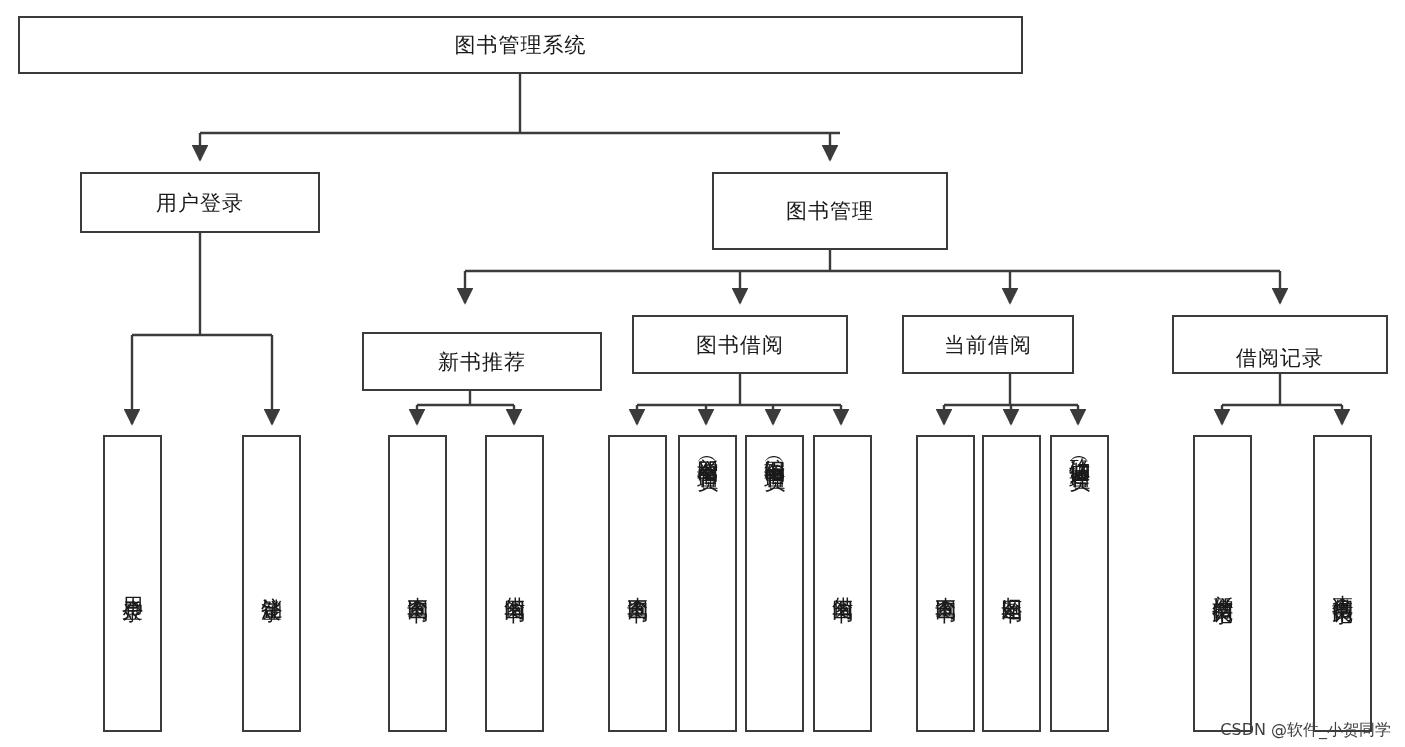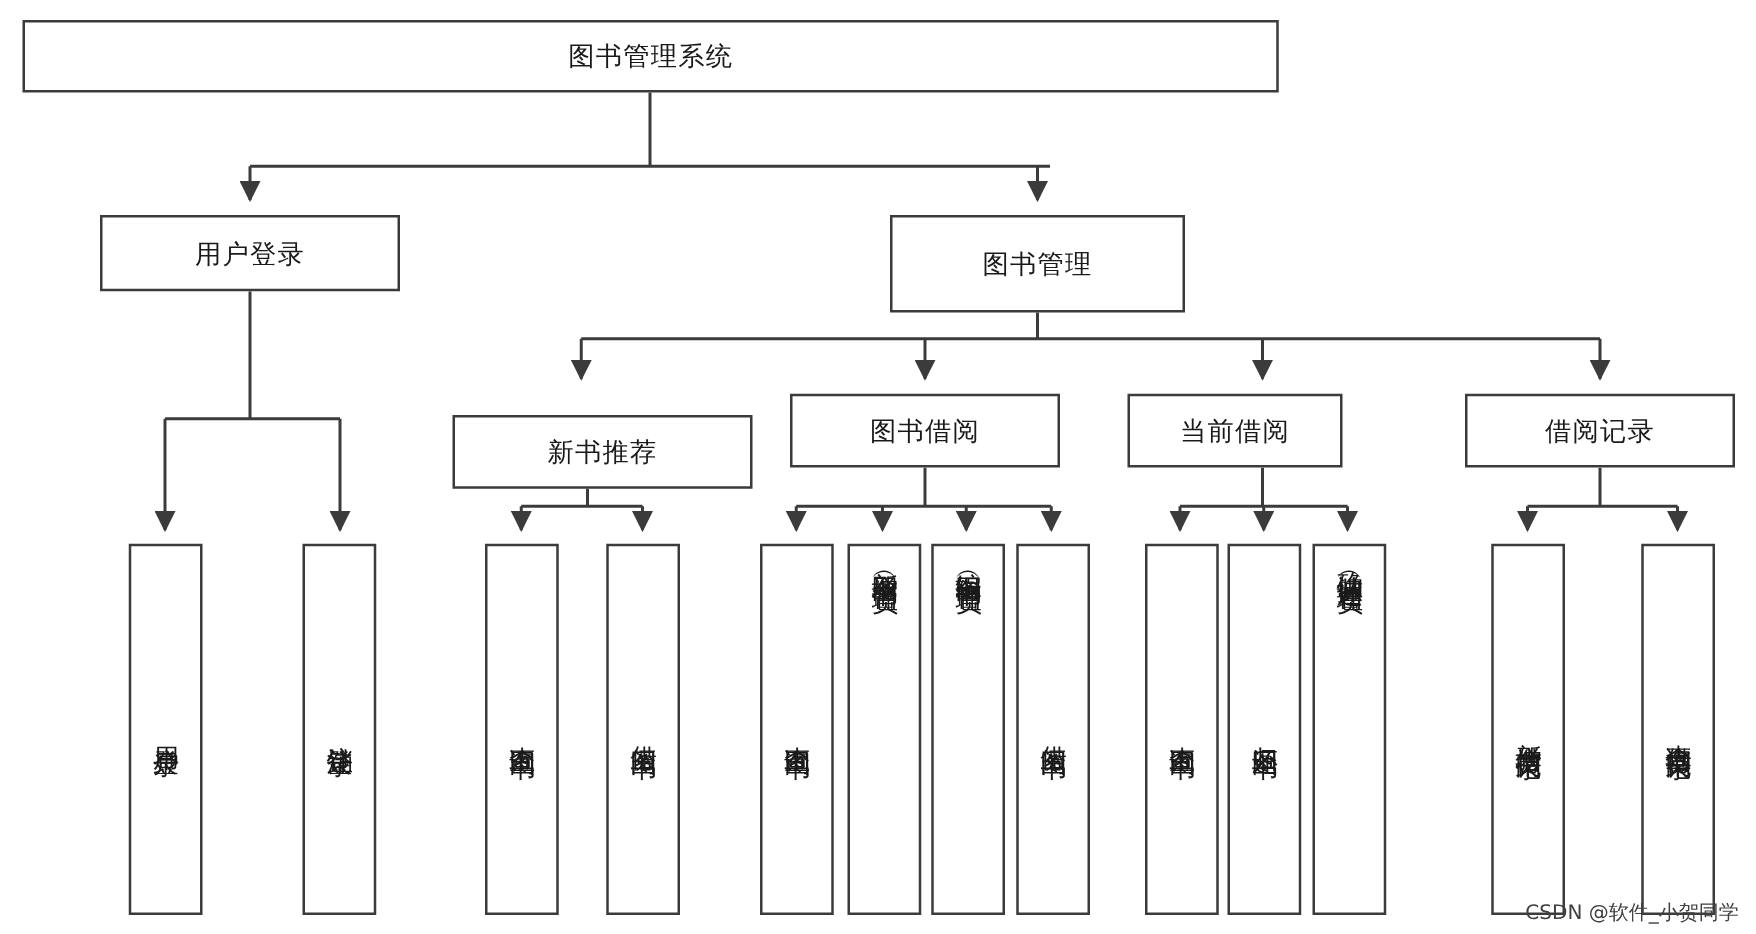--- a/index.html
+++ b/index.html
@@ -139,21 +139,21 @@
 
   <div class="node horiz" style="left:362px; top:315px; width:240px; height:59px;margin-top:17px;">
     <span>新书推荐</span>
   </div>
   <div class="node horiz" style="left:632px; top:315px; width:216px; height:59px;justify-content:center;">
     <span>图书借阅</span>
   </div>
   <div class="node horiz" style="left:902px; top:315px; width:172px; height:59px;">
     <span>当前借阅</span>
   </div>
-  <div class="node horiz" style="left:1172px; top:315px; width:216px; height:59px;">
+  <div class="node horiz" style="left:1172px; top:315px; width:216px; height:59px;align-items:flex-end;">
     <span>借阅记录</span>
   </div>
 
   <div class="node leaf centered" style="left:103px; top:435px; width:59px; height:297px;">
     <span class="leaf-text">用户登录</span>
   </div>
   <div class="node leaf centered" style="left:242px; top:435px; width:59px; height:297px;">
     <span class="leaf-text">注销登录</span>
   </div>
 

